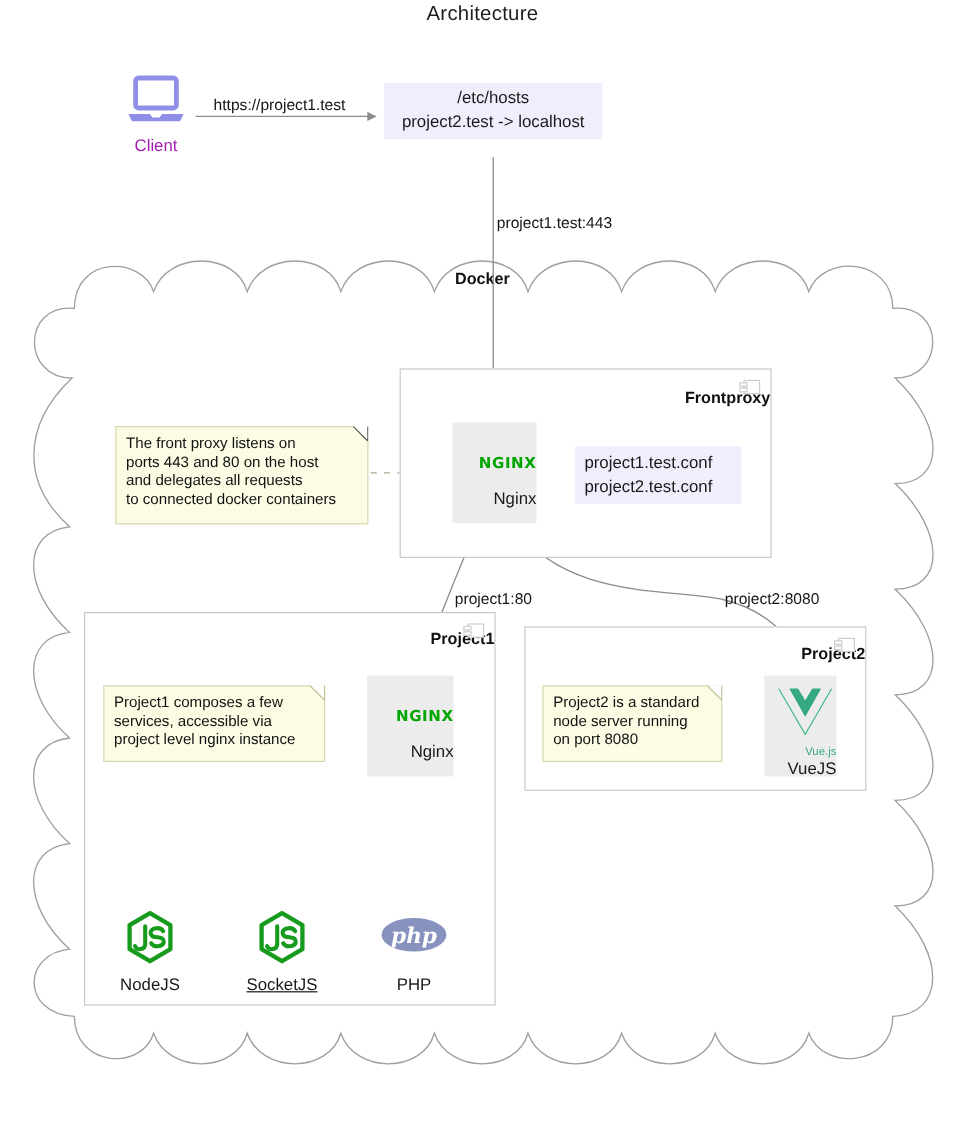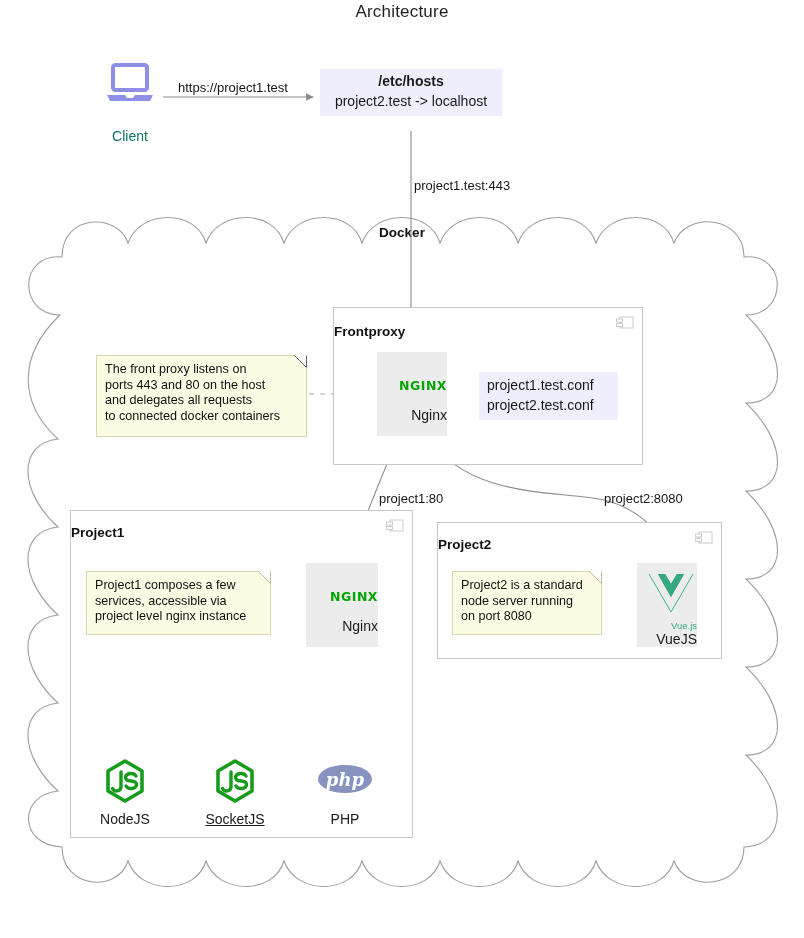--- a/index.html
+++ b/index.html
@@ -36,33 +36,33 @@
   
   #edges {
     position: absolute;
     left: 0; top: 0;
     width: 804px; height: 938px;
     pointer-events: none;
   }
 
   
   #client-node { left: 95px; top: 62px; width: 70px; text-align: center; }
-  #client-label { font-size: 14px; margin-top: 20px; color: #0f766e; }
+  #client-label { font-size: 14px; margin-top: 4px; color: #a21caf; }
 
   
   #etc-hosts-box {
     left: 320px; top: 69px;
     width: 182px;
     background: #eeeefc;
     padding: 3px 4px 5px 4px;
     box-sizing: border-box;
     text-align: center;
     line-height: 19.5px;
   }
-  #etc-hosts-box .hdr { font-weight: bold; font-size: 14px; text-align: center; }
+  #etc-hosts-box .hdr { font-weight: normal; font-size: 14px; text-align: center; }
   #etc-hosts-box .ln { font-size: 14px; }
 
   
   .edge-label { font-size: 13px; color: #151515; white-space: nowrap; }
   .edge-label.bold { font-weight: bold; font-size: 13.5px; }
   #label-https { left: 178px; top: 80px; }
   #label-p1-443 { left: 414px; top: 178px; }
   #label-p1-80 { left: 379px; top: 491px; }
   #label-p2-8080 { left: 604px; top: 491px; }
   #label-frontend { left: 165px; top: 682px; }
@@ -81,21 +81,21 @@
 
   
   .uml-container {
     border: 1px solid #c8c8c8;
     background: #ffffff;
     box-sizing: border-box;
   }
   .uml-title {
     position: absolute;
     left: 0; width: 100%;
-    text-align: left;
+    text-align: right;
     font-weight: bold;
     font-size: 13.5px;
     color: #111;
   }
   .uml-badge {
     position: absolute;
     right: 8px; top: 8px;
     width: 18px; height: 13px;
   }
   #frontproxy-box { left: 333px; top: 307px; width: 310px; height: 158px; }

